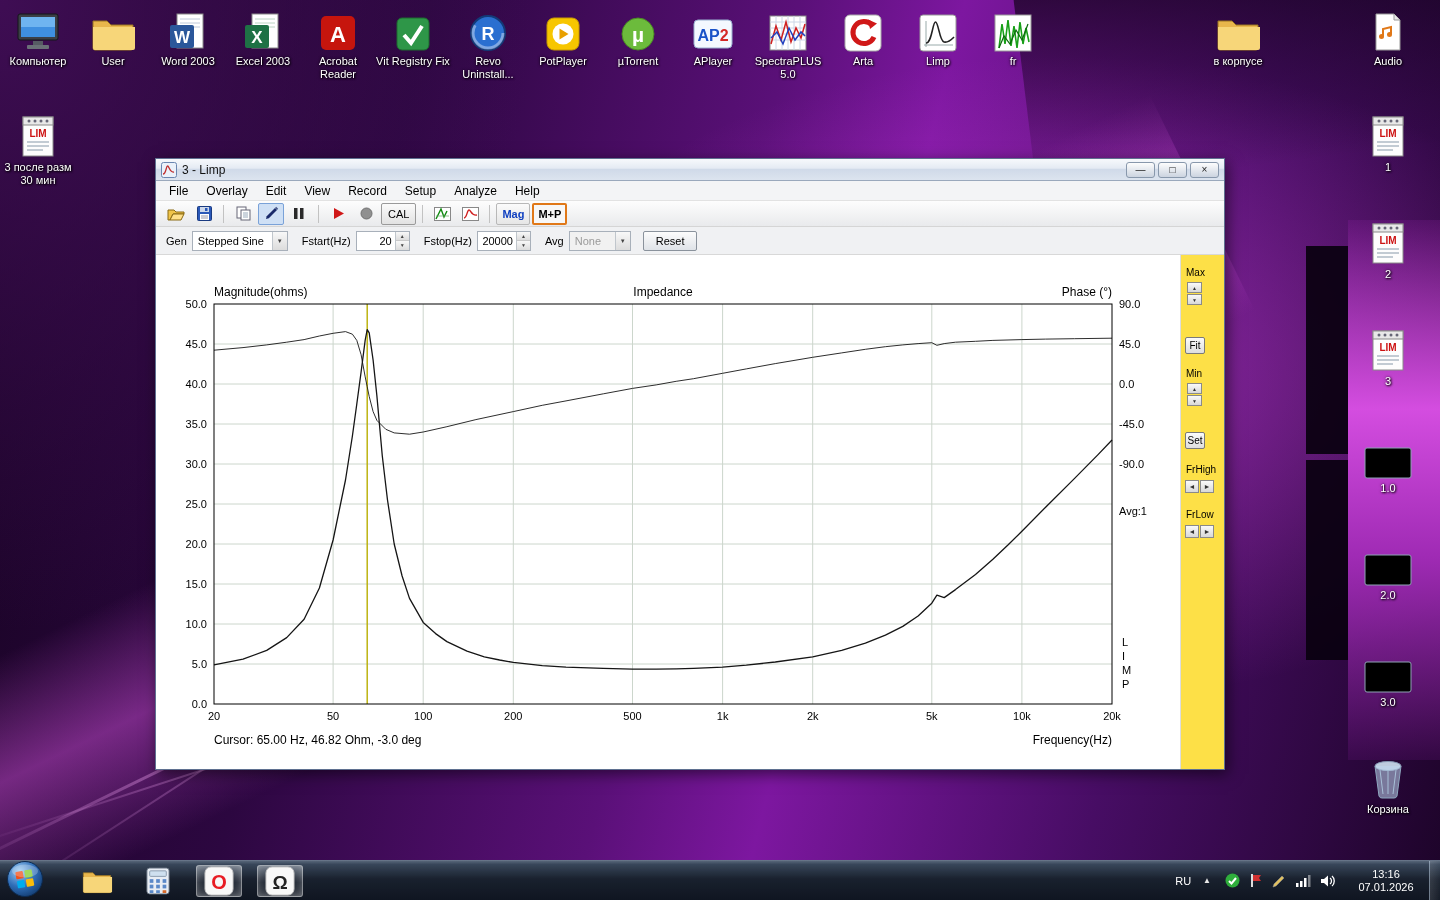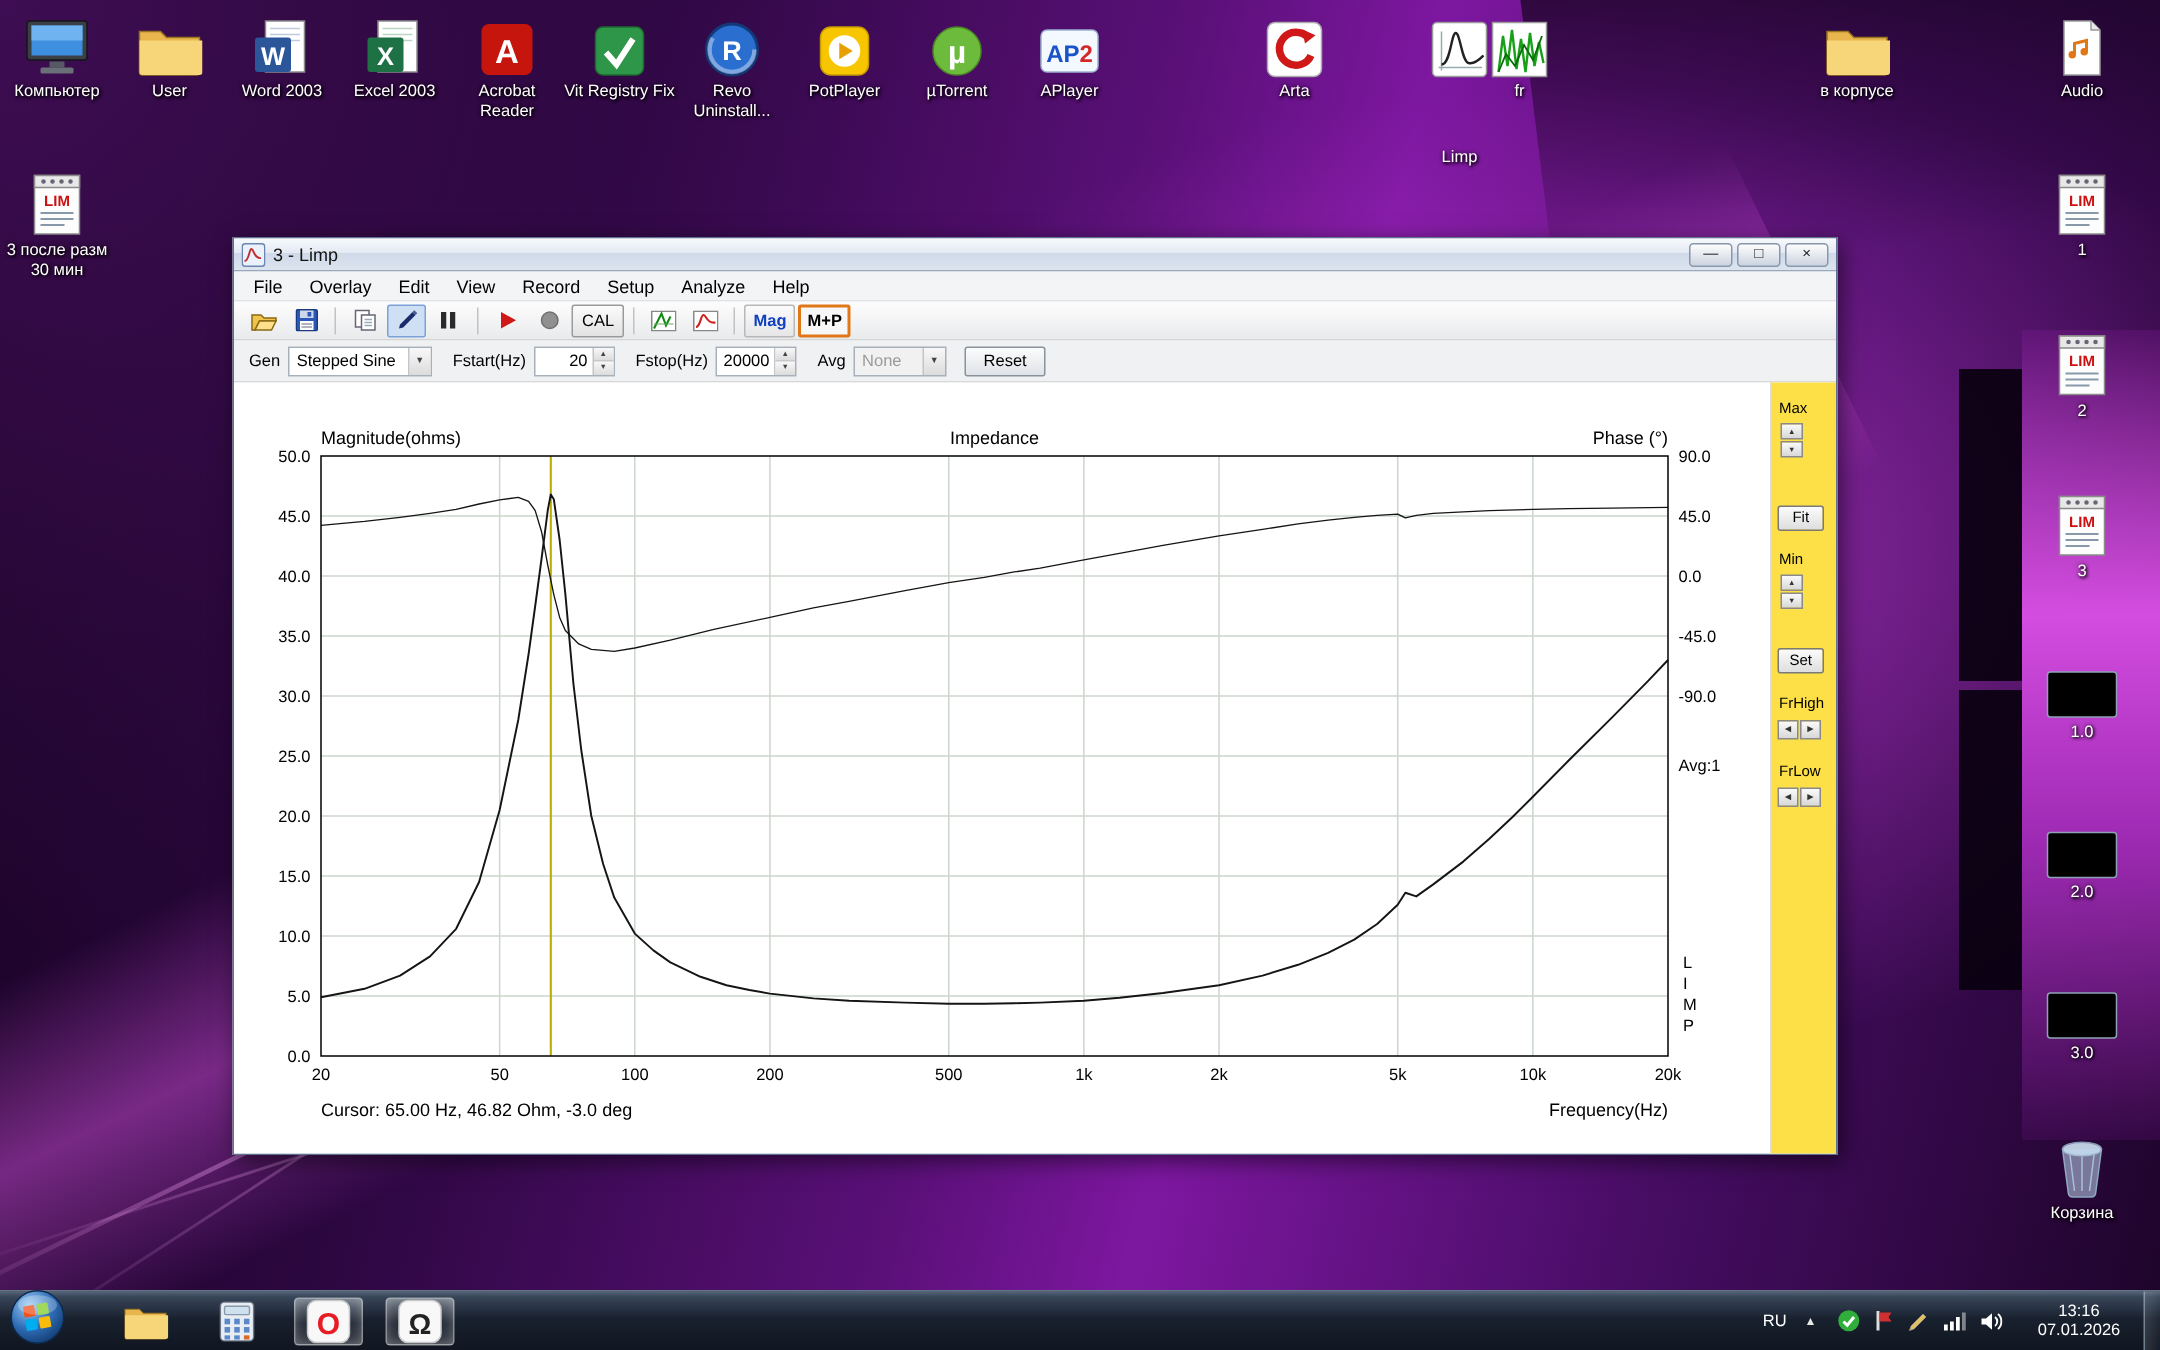--- a/index.html
+++ b/index.html
@@ -54,21 +54,21 @@
 .axhdr{position:absolute;top:30px;left:58px;width:898px;font-size:12px}
 #chart-svg{position:absolute;left:0;top:0;width:1010px;height:470px}
 .avgnote{position:absolute;left:963px;top:250px;font-size:11px}
 .limpmark{position:absolute;left:966px;top:380px;font-size:11px;line-height:14px;white-space:pre-line}
 .cursortext{position:absolute;left:58px;top:478px;font-size:12px}
 .freqlabel{position:absolute;left:58px;top:478px;width:898px;text-align:right;font-size:12px}
 .sidestrip{width:44px;background:#fde047;border-left:1px solid #ddd;position:relative;flex:0 0 auto}
 .ss-label{position:absolute;left:5px;font-size:10px}
 .vspin{position:absolute;left:6px}
 .vsb{width:15px;height:11px;border:1px solid #8a8a8a;background:linear-gradient(#fafafa,#d8d8d8);display:flex;align-items:center;justify-content:center;font-size:5px;color:#333;margin-bottom:1px}
-.ss-btn{position:absolute;left:4px;width:31px;height:17px;font-size:10px;border:1px solid #7a7a7a;border-radius:2px;background:linear-gradient(#fbfbfb,#dedede);font-family:inherit;padding:0}
+.ss-btn{position:absolute;left:4px;width:20px;height:17px;font-size:10px;border:1px solid #7a7a7a;border-radius:2px;background:linear-gradient(#fbfbfb,#dedede);font-family:inherit;padding:0}
 .hspin{position:absolute;left:4px;display:flex}
 .hsb{width:14px;height:13px;border:1px solid #8a8a8a;background:linear-gradient(#fafafa,#d8d8d8);display:flex;align-items:center;justify-content:center;color:#333;margin-right:1px;font-size:7px}
 .statusbar{height:20px;background:#f0f0f0;border-top:1px solid #d0d0d0;display:flex;align-items:center;font-size:11px;padding-left:8px;flex:0 0 auto}
 .sspring{flex:1}
 .scell{border-left:1px solid #c6c6c6;height:100%;display:flex;align-items:center;justify-content:center;padding:0 6px}
 .sgrip{width:16px;height:100%;background:repeating-linear-gradient(135deg,transparent 0 3px,#b8b8b8 3px 4px)}
 
 .taskbar{position:absolute;left:0;bottom:0;width:1440px;height:40px;z-index:30;display:flex;align-items:center;
  background:linear-gradient(180deg,rgba(135,155,180,.55) 0%,rgba(60,75,95,.88) 9%,rgba(25,33,46,.94) 46%,rgba(15,21,32,.97) 100%),#1a2230;
  border-top:1px solid rgba(175,195,220,.55)}
@@ -191,31 +191,42 @@
     </div>
     <div class="dicon" style="left: 675px; top: 6px;">
       <div class="ic">
         <svg width="42" height="36" viewBox="0 0 42 36">
           <rect x="2" y="4" width="38" height="28" rx="4" fill="#f4f8ff" stroke="#9ab0d0"></rect>
           <text x="21" y="25" text-anchor="middle" font-size="16" font-weight="bold" fill="#1a52c8">AP<tspan fill="#d42828">2</tspan></text>
         </svg>
       </div>
       <div class="lb">APlayer</div>
     </div>
+    <div class="dicon" style="left: 750px; top: 6px;">
+      <div class="ic">
+        <svg width="40" height="38" viewBox="0 0 40 38">
+          <rect x="2" y="2" width="36" height="34" fill="#fff" stroke="#888"></rect>
+          <path d="M2 8h36M2 14h36M2 20h36M2 26h36M8 2v34M14 2v34M20 2v34M26 2v34M32 2v34" stroke="#ccd6e6" stroke-width="1"></path>
+          <polyline points="3,30 8,12 13,26 18,8 23,28 28,14 33,24 37,10" fill="none" stroke="#d02020" stroke-width="1.5"></polyline>
+          <polyline points="3,24 9,18 15,30 21,14 27,26 33,18 37,22" fill="none" stroke="#2040c0" stroke-width="1.5"></polyline>
+        </svg>
+      </div>
+      <div class="lb">SpectraPLUS 5.0</div>
+    </div>
     <div class="dicon" style="left: 825px; top: 6px;">
       <div class="ic">
         <svg width="38" height="38" viewBox="0 0 38 38">
           <rect x="1" y="1" width="36" height="36" rx="5" fill="#fff" stroke="#aaa"></rect>
           <path d="M28 11A11 11 0 1 0 30 23" fill="none" stroke="#d01818" stroke-width="5"></path>
           <path d="M24 5.5l9 4-7 5.5z" fill="#d01818"></path>
         </svg>
       </div>
       <div class="lb">Arta</div>
     </div>
-    <div class="dicon" style="left: 935px; top: 6px; gap: 44px;">
+    <div class="dicon" style="left: 900px; top: 6px;">
       <div class="ic">
         <svg width="38" height="38" viewBox="0 0 38 38">
           <rect x="1" y="1" width="36" height="36" rx="3" fill="#fff" stroke="#999"></rect>
           <path d="M5 31h29M7 7v26" stroke="#9aa" stroke-width="1"></path>
           <path d="M7 29c6 0 6.5-21 9.5-21s4 19 8.5 20 8-3 10-5" fill="none" stroke="#222" stroke-width="1.6"></path>
         </svg>
       </div>
       <div class="lb">Limp</div>
     </div>
     <div class="dicon" style="left: 975px; top: 6px;">

